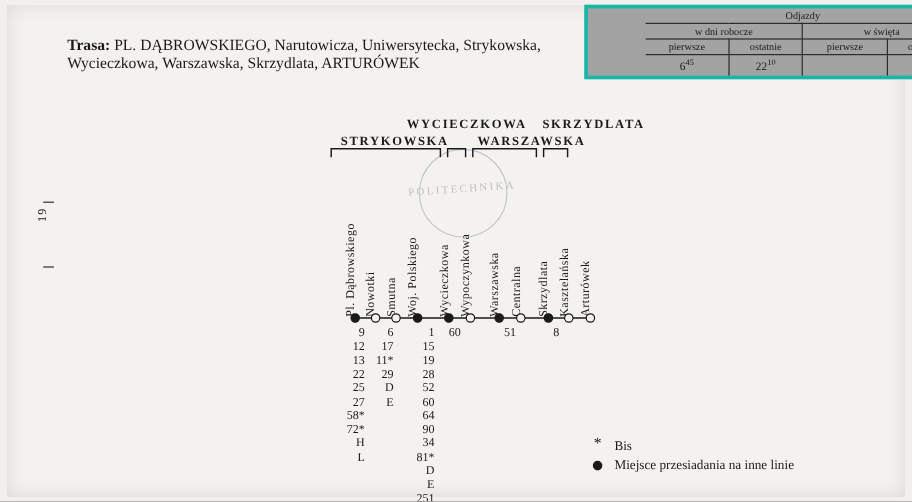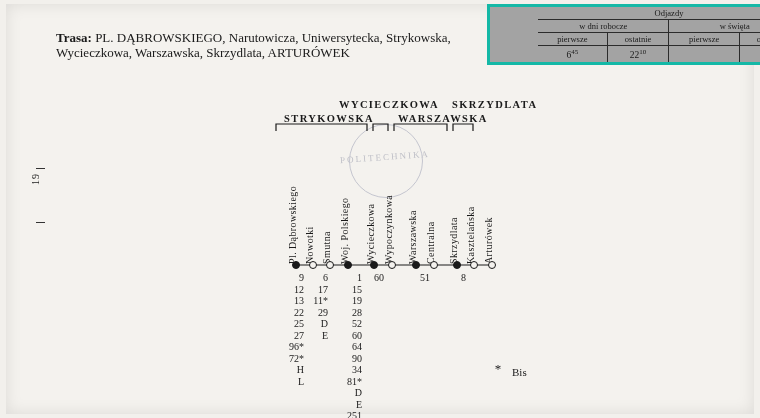--- a/index.html
+++ b/index.html
@@ -251,21 +251,21 @@
     <div class="dot hollow" style="left:470px; top:261px;"></div>
     <div class="dot hollow" style="left:488px; top:261px;"></div>
 
     <div class="col-num" style="left:276px; top:272px; width:28px; line-height:11.5px;">
       <div>9</div>
       <div>12</div>
       <div>13</div>
       <div>22</div>
       <div>25</div>
       <div>27</div>
-      <div>96*</div>
+      <div>58*</div>
       <div>72*</div>
       <div>H</div>
       <div>L</div>
     </div>
 
     <div class="col-num" style="left:302px; top:272px; width:26px; line-height:11.5px;">
       <div>6</div>
       <div>17</div>
       <div>11*</div>
       <div>29</div>
@@ -292,15 +292,19 @@
     <div class="col-num" style="left:364px; top:272px; width:20px;">60</div>
     <div class="col-num" style="left:410px; top:272px; width:20px;font-family:Liberation Serif, serif;">51</div>
     <div class="col-num" style="left:450px; top:272px; width:16px;">8</div>
   </div>
 
   <div id="legend" class="no-sel">
     <div class="lg-row">
       <span class="mk star">*</span>
       <span>Bis</span>
     </div>
+    <div class="lg-row">
+      <span class="mk" style="background:#1a1a1a;border:1px solid #1a1a1a;"></span>
+      <span>Miejsce przesiadania na inne linie</span>
+    </div>
   </div>
 
 </div>
 
 </body></html>

